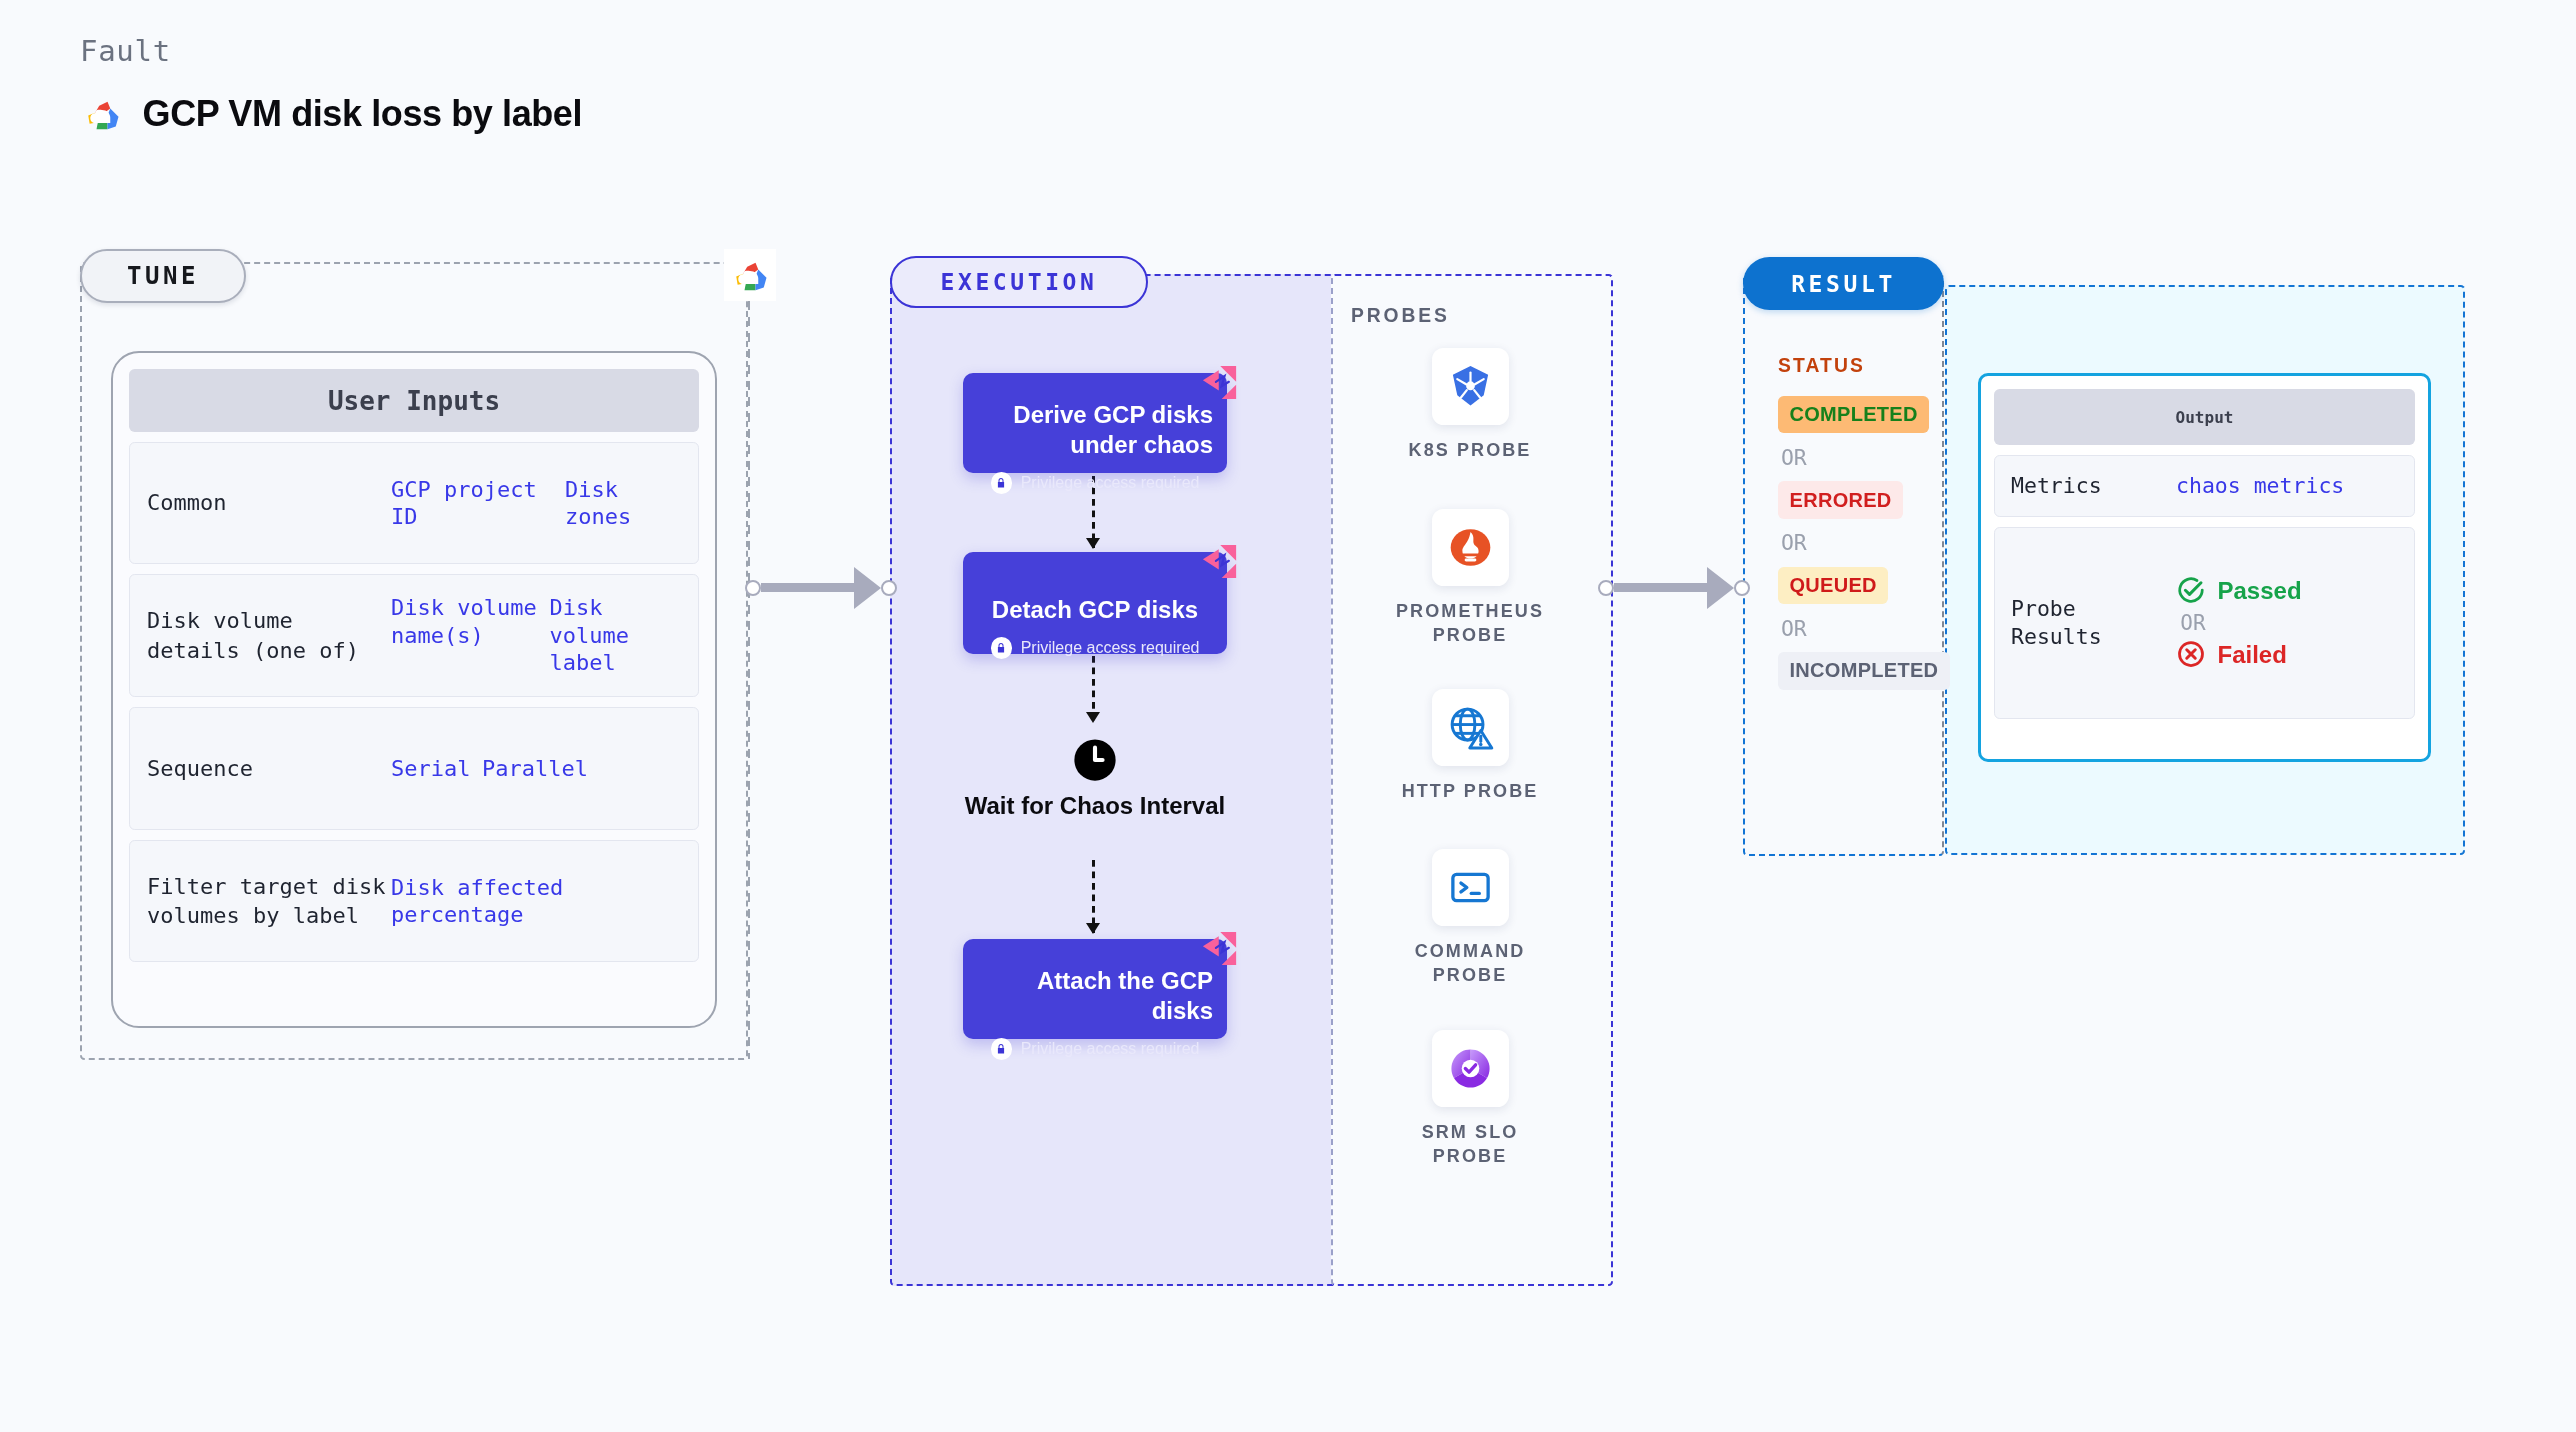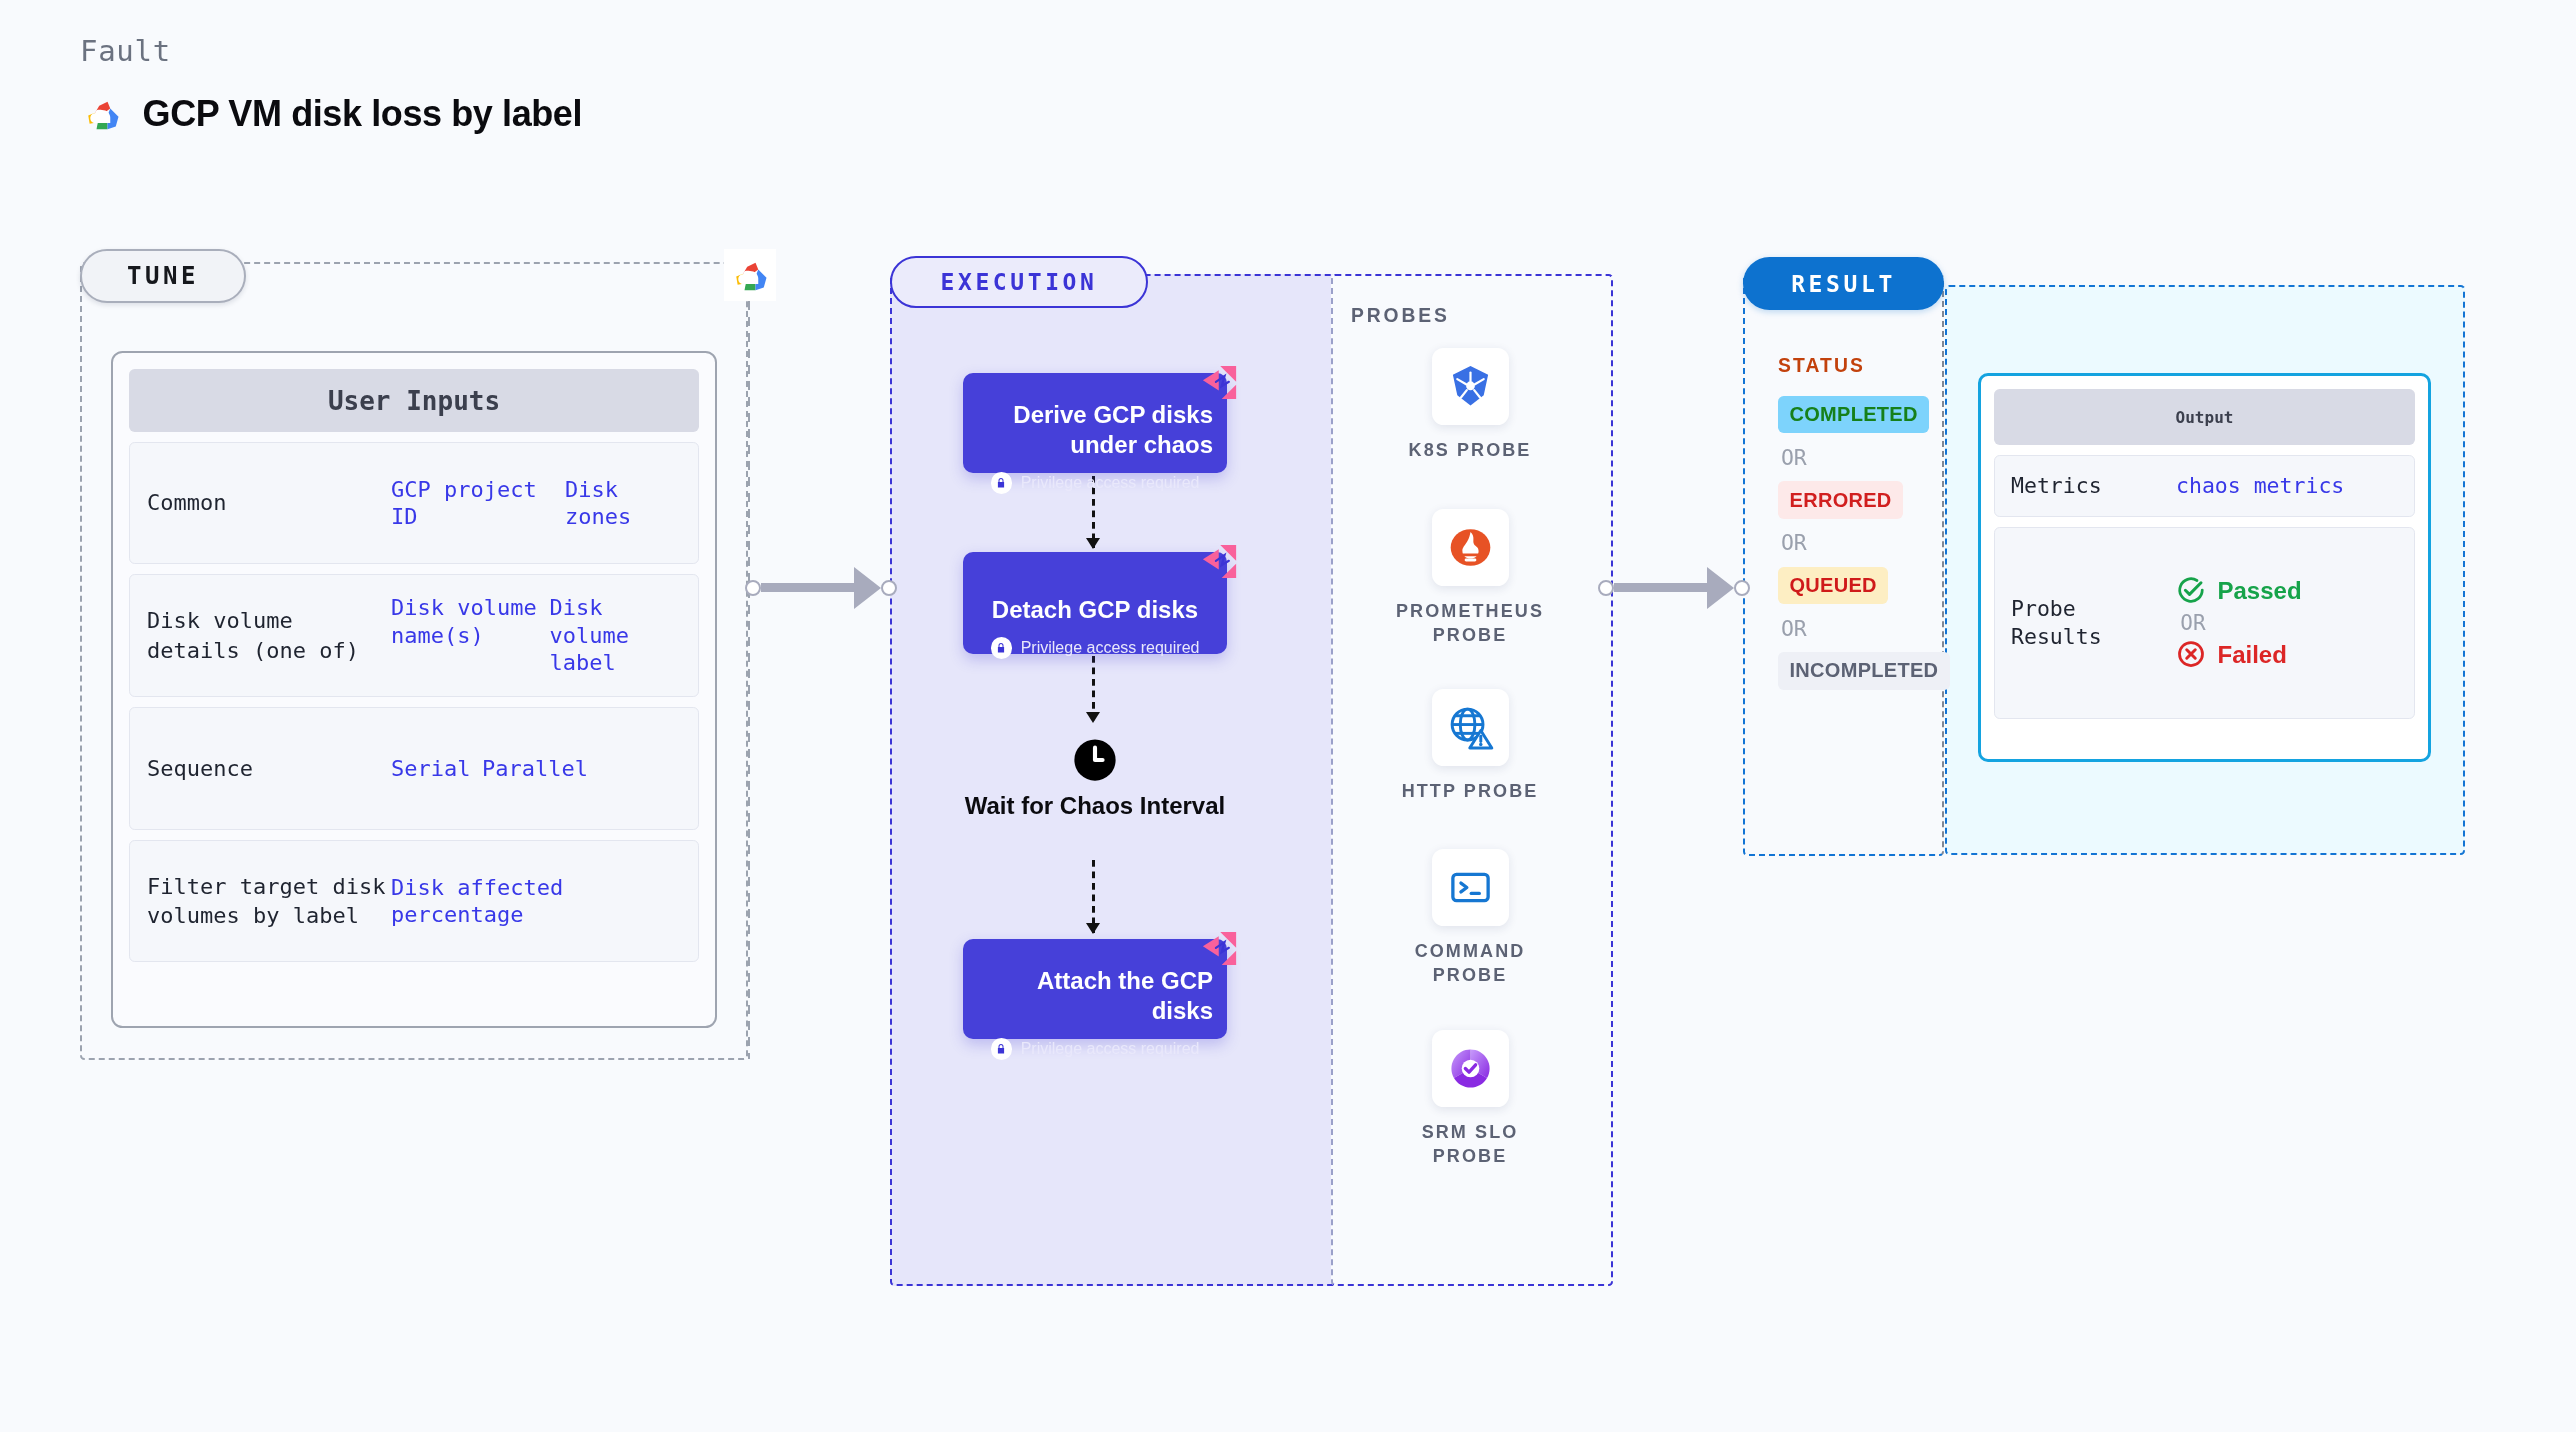--- a/index.html
+++ b/index.html
@@ -42,21 +42,21 @@
     position: absolute; left: 724px; top: 249px; width: 52px; height: 52px;
     background: #ffffff; display: flex; align-items: center; justify-content: center; z-index: 7;
   }
   #tune-gcp-badge svg { width: 44px; height: 44px; }
 
   
   .card {
     position: absolute; border: 2.1px solid #9ea4b0; border-radius: 11.5px;
     background: #fafbfe; padding: 16px;
   }
-  #user-inputs-card { left: 111px; top: 351px; width: 606px; height: 677px; }
+  #user-inputs-card { left: 111px; top: 351px; width: 606px; height: 677px; border-radius: 28px; }
   #output-card { left: 1978px; top: 373px; width: 453px; height: 389px;
                  border: 3.6px solid #14a3e0; border-radius: 10px; background:#fff; padding: 13px; }
 
   .table-title {
     background: #d8dae5; border-radius: 5.7px; height: 63px;
     display: flex; align-items: center; justify-content: center;
     font-family: "DejaVu Sans Mono", monospace; font-size: 26px; font-weight: 700; color: #3b3f4d;
   }
   #output-card .table-title { height: 56px; font-size: 16px; }
 
@@ -118,21 +118,21 @@
 
   #status-label {
     position: absolute; left: 1778px; top: 355px; z-index: 4;
     font-size: 19.3px; font-weight: 700; letter-spacing: 2.1px; color: #c2410c;
   }
   .status-stack { position: absolute; left: 1778px; top: 396px; width: 165px; z-index: 4; }
   .badge {
     display: inline-flex; align-items: center; justify-content: center;
     border-radius: 5.7px; padding: 7.2px 11.5px; font-size: 20px; font-weight: 700; letter-spacing: 0.3px;
   }
-  .b-completed { background: #7dd3fc; color: #16801b; }
+  .b-completed { background: #fdba74; color: #16801b; }
   .b-errored { background: #fde9e9; color: #d11f1f; }
   .b-queued { background: #fdeec3; color: #cf1a1a; }
   .b-incompleted { background: #eef0f6; color: #5c6274; }
   .or-sep { font-family:"DejaVu Sans Mono", monospace; font-size: 21.5px; color: #9aa0ad; margin: 11.5px 0 11.5px 2.9px; }
 
   
   .node {
     position: absolute; z-index: 4;
     background: #4640d9; border-radius: 10px; color: #fff;
     display: flex; flex-direction: column; align-items: center; justify-content: center;

